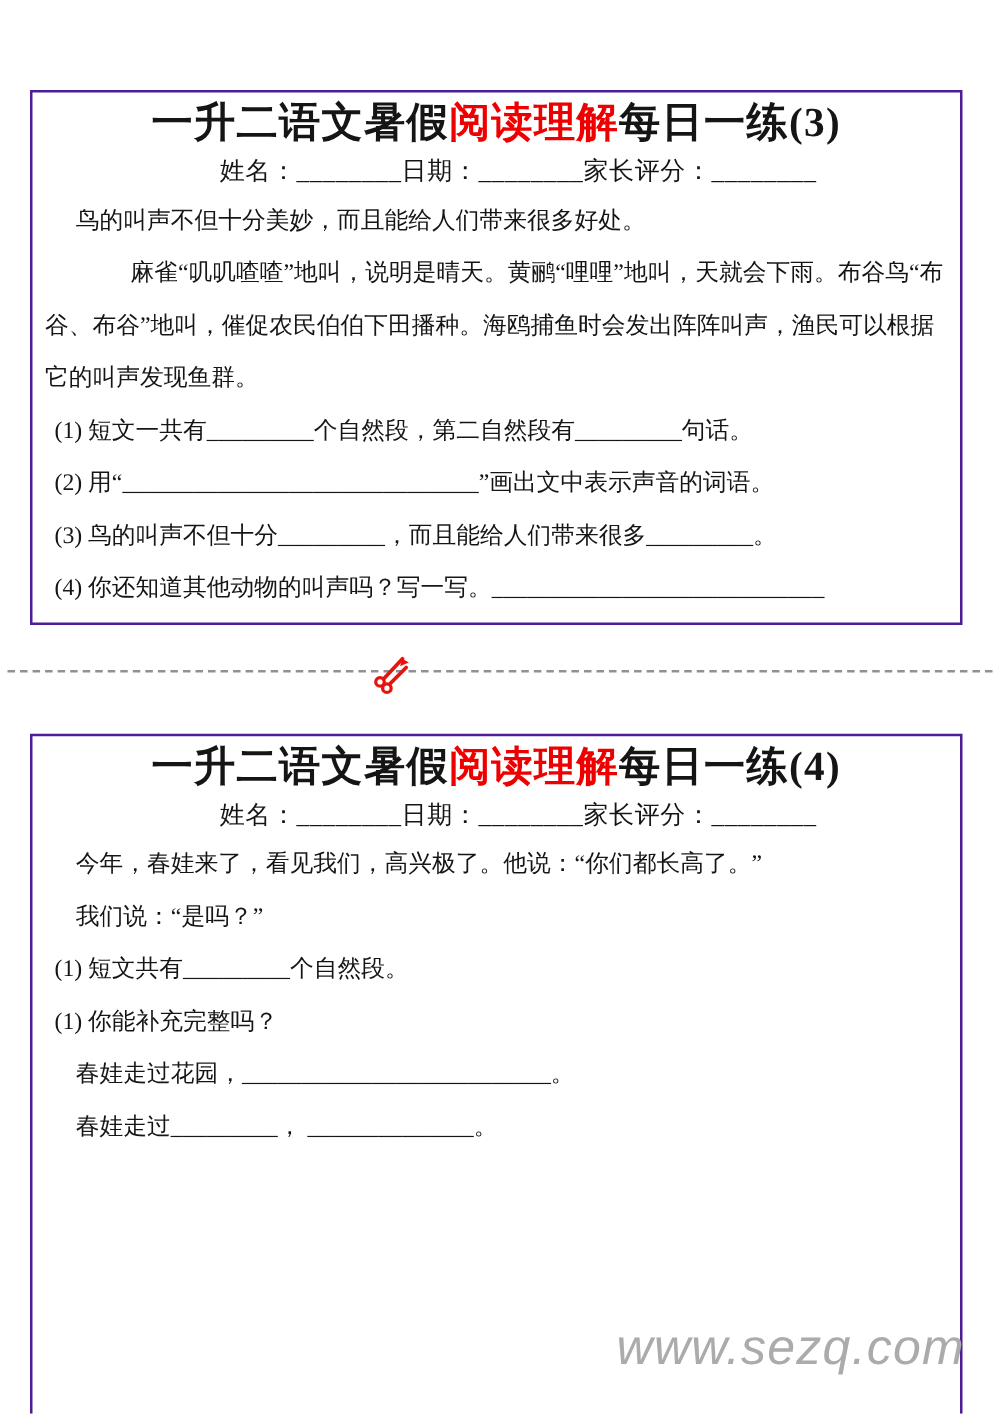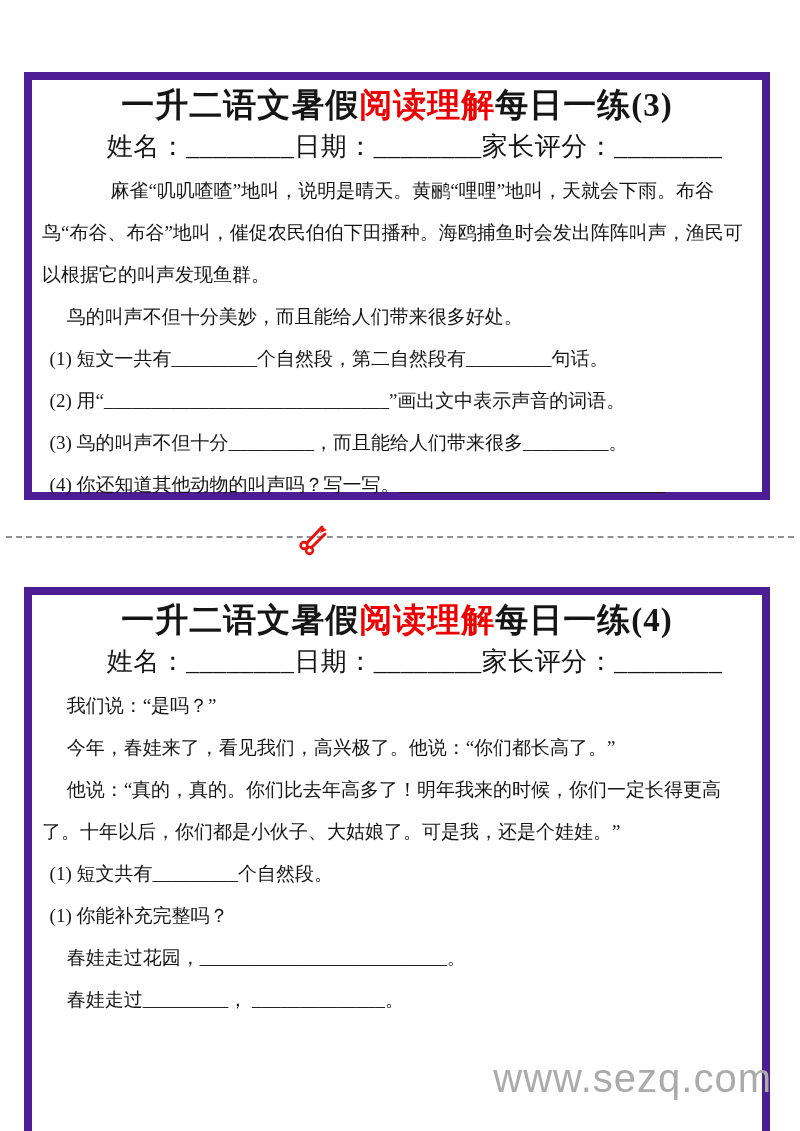--- a/index.html
+++ b/index.html
@@ -6,38 +6,38 @@
   .page{
     position:relative;
     width:800px;height:1131px;
     background:#ffffff;
     overflow:hidden;
     font-family:"Liberation Serif","DejaVu Serif",serif;
     color:#151515;
   }
   .box{
     position:absolute;left:24px;width:746px;
-    border:8px solid #4c1d95;
+    border:2px solid #4c1d95;
     box-sizing:border-box;
     background:#ffffff;
   }
   .box-1{top:72px;height:428px;}
   .box-2{top:587px;height:576px;}
   .sheet-title{
     margin:6px 0 0 0;
     text-align:center;
     font-size:33px;
     font-weight:bold;
     letter-spacing:1px;
     line-height:1.2;
   }
   .title-red{color:var(--highlight-red,#ee0000);}
   .meta-line{
     text-align:center;
-    font-size:26px;
+    font-size:20px;
     margin-top:3px;
     letter-spacing:0.5px;
     margin-left:35px;
   }
   .lines{
     padding:6px 10px 0 10px;
     font-size:19px;
     line-height:42px;
   }
   .lines p{margin:0;}
@@ -52,33 +52,34 @@
     width:34px;height:34px;
   }
   .watermark{
     position:absolute;
     right:28px;top:1056px;
     font-family:"Liberation Sans","DejaVu Sans",sans-serif;
     font-size:40px;
     color:var(--watermark-gray,#ababab);
     letter-spacing:1px;
     white-space:nowrap;
+    font-style:italic;
   }
 </style>
 </head>
 <body>
 
 <div class="page">
 
   <section class="box box-1">
     <h1 class="sheet-title"><span>一升二语文暑假</span><span class="title-red">阅读理解</span><span>每日一练(3)</span></h1>
     <div class="meta-line">姓名：________日期：________家长评分：________</div>
     <div class="lines">
+        <p style="text-indent: 1.3em;">鸟的叫声不但十分美妙，而且能给人们带来很多好处。</p>
         <p style="text-indent: 3.6em;">麻雀“叽叽喳喳”地叫，说明是晴天。黄鹂“哩哩”地叫，天就会下雨。布谷鸟“布谷、布谷”地叫，催促农民伯伯下田播种。海鸥捕鱼时会发出阵阵叫声，渔民可以根据它的叫声发现鱼群。</p>
-        <p style="text-indent: 1.3em;">鸟的叫声不但十分美妙，而且能给人们带来很多好处。</p>
         <p style="text-indent: 0.4em;">(1) 短文一共有_________个自然段，第二自然段有_________句话。</p>
         <p style="text-indent: 0.4em;">(2) 用“______________________________”画出文中表示声音的词语。</p>
         <p style="text-indent: 0.4em;">(3) 鸟的叫声不但十分_________，而且能给人们带来很多_________。</p>
         <p style="text-indent: 0.4em;">(4) 你还知道其他动物的叫声吗？写一写。____________________________</p>
       </div>
   </section>
 
   <div class="cut-divider">
     <svg class="scissors" viewBox="0 0 34 34" aria-hidden="true">
       <g stroke="#e8130c" fill="none" stroke-width="3" stroke-linecap="round">
@@ -90,23 +91,22 @@
         <circle cx="13.5" cy="28.5" r="3.4"></circle>
       </g>
       <polygon points="26,5 31,8 24,11" fill="#e8130c"></polygon>
     </svg>
   </div>
 
   <section class="box box-2">
     <h1 class="sheet-title"><span>一升二语文暑假</span><span class="title-red">阅读理解</span><span>每日一练(4)</span></h1>
     <div class="meta-line">姓名：________日期：________家长评分：________</div>
     <div class="lines">
+        <p style="text-indent: 1.3em;">今年，春娃来了，看见我们，高兴极了。他说：“你们都长高了。”</p>
         <p style="text-indent: 1.3em;">我们说：“是吗？”</p>
-        <p style="text-indent: 1.3em;">今年，春娃来了，看见我们，高兴极了。他说：“你们都长高了。”</p>
-        <p style="text-indent: 1.3em;">他说：“真的，真的。你们比去年高多了！明年我来的时候，你们一定长得更高了。十年以后，你们都是小伙子、大姑娘了。可是我，还是个娃娃。”</p>
         <p style="text-indent: 0.4em;">(1) 短文共有_________个自然段。</p>
         <p style="text-indent: 0.4em;">(1) 你能补充完整吗？</p>
         <p style="text-indent: 1.3em;">春娃走过花园，__________________________。</p>
         <p style="text-indent: 1.3em;">春娃走过_________， ______________。</p>
       </div>
   </section>
 
   <div class="watermark">www.sezq.com</div>
 
 </div>

